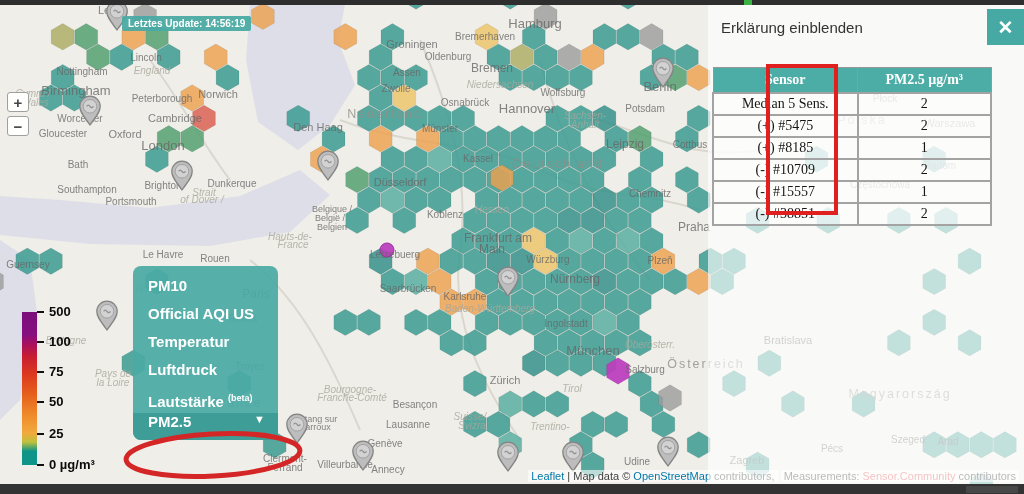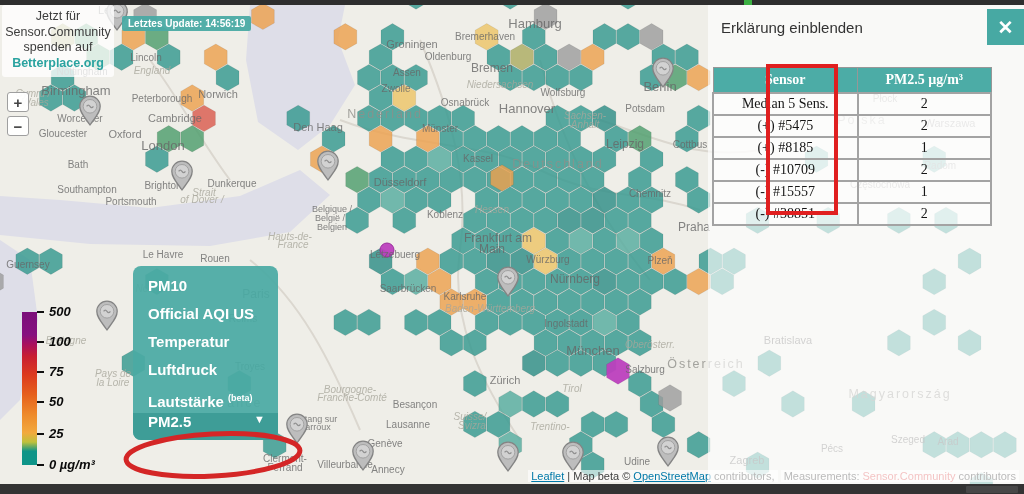--- a/index.html
+++ b/index.html
@@ -4,21 +4,21 @@
 <style>
   html,body{margin:0;padding:0;background:#777;}
   .stage{position:relative;width:1024px;height:494px;overflow:hidden;
          background:#EFEEE8;font-family:"Liberation Sans",sans-serif;}
   #map{position:absolute;left:0;top:0;z-index:0;}
 
   
   .attribution{position:absolute;right:5px;bottom:12px;z-index:1;text-align:right;
                font-size:11px;line-height:12px;color:#404040;}
   .attribution .attr-line{background:rgba(255,255,255,0.6);padding:0 3px;display:inline-block;}
-  .attribution .lnk{color:#0078A8;text-decoration:underline;}
+  .attribution .lnk{color:#0078A8;}
   .attribution .brand{color:#E05A5A;}
 
   
   .panel-overlay{position:absolute;left:708px;top:5px;width:316px;height:479px;
                  background:rgba(255,255,255,0.64);z-index:2;}
   .panel-title{position:absolute;left:721px;top:19px;z-index:3;font-size:15px;color:#333;}
   .close-btn{position:absolute;left:987px;top:9px;width:37px;height:36px;z-index:3;
              background:#47A9A3;color:#fff;border:none;font-size:19px;font-weight:bold;
              display:flex;align-items:center;justify-content:center;cursor:pointer;padding:0;}
   .sensor-table{position:absolute;left:712px;top:67px;width:280px;z-index:3;
@@ -40,21 +40,21 @@
   .update-banner{position:absolute;left:122px;top:16px;z-index:3;background:rgba(74,170,164,0.95);
                  color:#fff;font-weight:bold;font-size:10px;padding:2px 6px;border-radius:2px;}
 
   
   .zoomctl{position:absolute;left:7px;top:92px;z-index:3;display:flex;flex-direction:column;gap:4px;}
   .zoomctl button{width:22px;height:20px;background:rgba(255,255,255,0.95);border:1px solid #9f9f9f;
                   border-radius:3px;font-size:15px;font-weight:bold;color:#444;line-height:1;
                   cursor:pointer;padding:0;}
 
   
-  .legend{position:absolute;left:22px;top:312px;z-index:3;width:120px;height:165px;font-style:italic;}
+  .legend{position:absolute;left:22px;top:312px;z-index:3;width:120px;height:165px;}
   .legend-bar{position:absolute;left:0;top:0;width:15px;height:153px;
      background:linear-gradient(to top,#0E9488 0%,#0E9488 9%,#BFC13C 15%,#F2A93E 21%,
         #EE8A2B 33%,#E6601C 46%,#DC3A1E 59%,#C81E31 71%,#A80F5E 79%,#86107F 85%,#7A0E7A 100%);}
   .legend-tickline{position:absolute;left:15px;width:7px;height:2px;background:#111;}
   .legend-ticklabel{position:absolute;left:27px;font-size:13px;font-weight:bold;color:#0a0a0a;white-space:nowrap;}
 
   
   .layer-menu{position:absolute;left:133px;top:266px;width:145px;z-index:3;
               background:rgba(74,170,164,0.93);border-radius:8px;padding-top:6px;}
   .menu-item{height:28px;line-height:28px;padding-left:15px;color:#fff;font-weight:bold;
@@ -499,21 +499,21 @@
         </g>
         <g transform="translate(668,466) scale(0.85)">
           <path d="M0 0 C -7 -10 -12 -15 -12 -22 A 12 12 0 1 1 12 -22 C 12 -15 7 -10 0 0 Z" fill="#BDBDBD" stroke="#848484" stroke-width="1.5"></path>
           <circle cx="0" cy="-22" r="8" fill="#D2D2D2" stroke="#9C9C9C" stroke-width="1"></circle>
           <path d="M-4 -22 q2 -3 4 0 q2 3 4 0" stroke="#919191" fill="none" stroke-width="1.5"></path>
         </g>
       </g>
     </svg>
 
   <div class="attribution">
-    <div class="attr-line"><span class="lnk">Leaflet</span><span> | Map beta © </span><span class="lnk">OpenStreetMap</span><span> contributors,</span></div>
+    <div class="attr-line"><span class="lnk">Leaflet</span><span> | Map data © </span><span class="lnk">OpenStreetMap</span><span> contributors,</span></div>
     <div class="attr-line"><span>Measurements: </span><span class="brand">Sensor.Community</span><span> contributors</span></div>
   </div>
 
   <div class="panel-overlay"></div>
   <div class="panel-title">Erklärung einblenden</div>
   <button class="close-btn">✕</button>
 
   <table class="sensor-table">
     <colgroup>
         <col style="width:52%">
@@ -547,26 +547,20 @@
           <td>1</td>
         </tr>
         <tr>
           <td>(-) #38851</td>
           <td>2</td>
         </tr>
       </tbody>
   </table>
   <div class="annot-rect"></div>
 
-  <div class="donate-box">
-    <div>Jetzt für</div>
-    <div>Sensor.Community</div>
-    <div>spenden auf</div>
-    <a class="donate-link">Betterplace.org</a>
-  </div>
 
   <div class="update-banner">Letztes Update: 14:56:19</div>
 
   <div class="zoomctl">
     <button>+</button>
     <button>−</button>
   </div>
 
   <div class="legend">
     <div class="legend-bar"></div>

